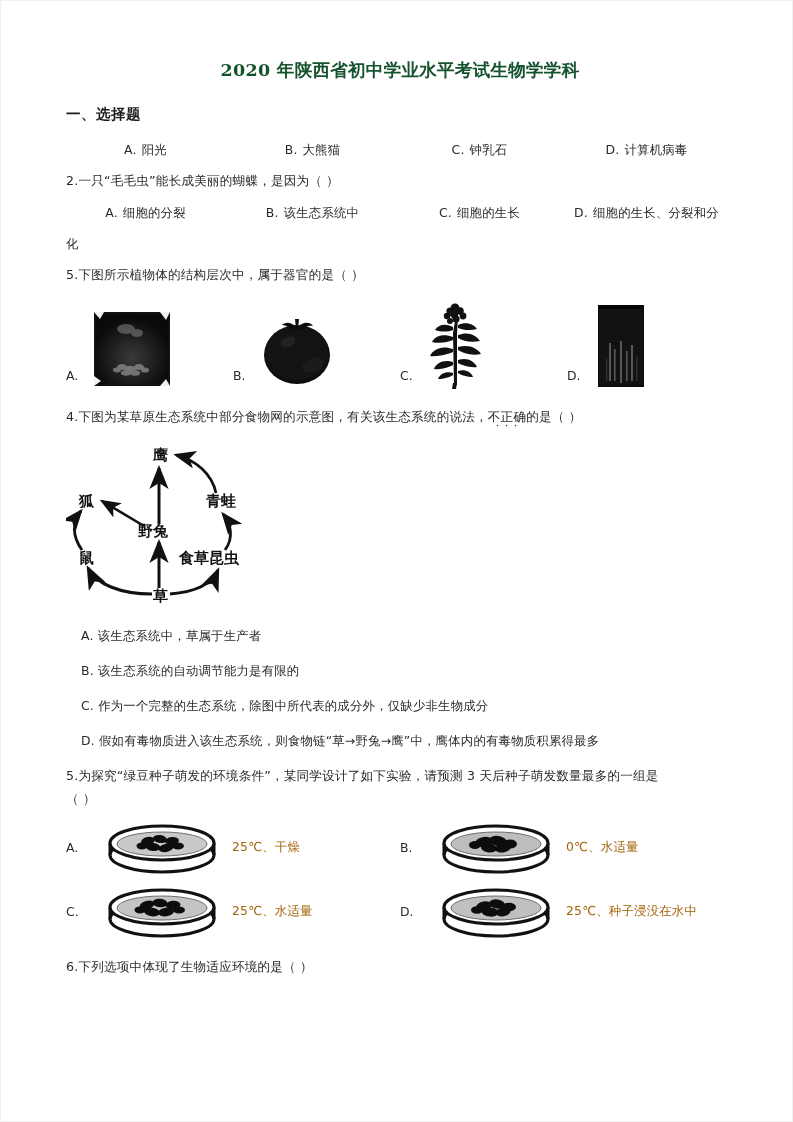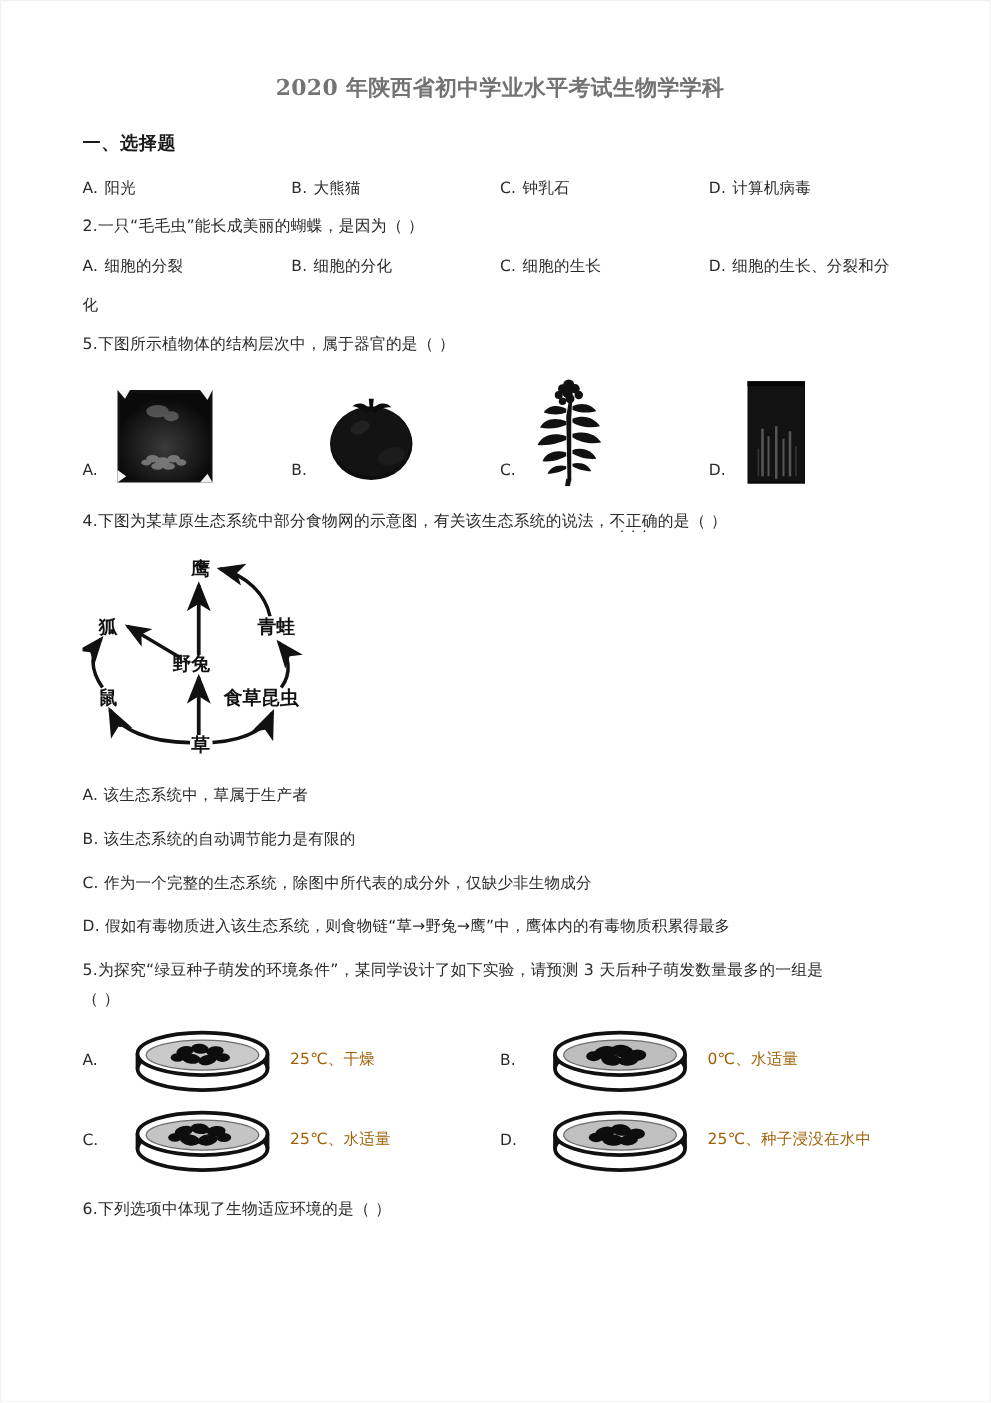--- a/index.html
+++ b/index.html
@@ -30,21 +30,21 @@
     left: 66px;
     top: 58px;
     width: 668px;
   }
 
   .doc-title {
     text-align: center;
     font-size: 17.5px;
     font-weight: bold;
     letter-spacing: 0.3px;
-    color: #737373;
+    color: #14532d;
     margin: 0 0 23px 0;
     font-family: "DejaVu Serif", "Liberation Serif", serif;
   }
   .section-heading {
     font-size: 14.5px;
     font-weight: bold;
     color: #1b1b1b;
     margin: 16px 0 16px 0;
     letter-spacing: 0.5px;
   }
@@ -77,37 +77,38 @@
     font-size: 12.4px;
     line-height: 1.55;
     color: #2a2a2a;
     margin: 0 0 12px 0;
     letter-spacing: 0.2px;
   }
   .opts-row .opt {
     flex: 0 0 25%;
     box-sizing: border-box;
     padding-right: 8px;
+    text-align: center;
   }
   .opt .lbl {
     font-weight: normal;
     margin-right: 5px;
   }
   .cont-line {
     font-size: 12.4px;
     line-height: 1.55;
     color: #2a2a2a;
     margin: 0 0 12px 0;
   }
 
   .opts-stack .opt-line {
     font-size: 12.4px;
     line-height: 1.6;
     color: #2a2a2a;
-    margin: 0 0 15px 0;
+    margin: 0 0 15px 15px;
     letter-spacing: 0.2px;
   }
 
   
   .fig-row-q3 {
     display: flex;
     align-items: flex-end;
     height: 92px;
     margin: 6px 0 18px 0;
   }
@@ -185,21 +186,21 @@
       </div>
     </div>
 
     <div>
       <div class="q-stem">2.一只“毛毛虫”能长成美丽的蝴蝶，是因为（        ）</div>
       <div class="opts-row">
         <div class="opt">
           <span class="lbl">A.</span><span>细胞的分裂</span>
         </div>
         <div class="opt">
-          <span class="lbl">B.</span><span>细胞的分化</span>
+          <span class="lbl">B.</span><span>该生态系统中</span>
         </div>
         <div class="opt">
           <span class="lbl">C.</span><span>细胞的生长</span>
         </div>
         <div class="opt">
           <span class="lbl">D.</span><span>细胞的生长、分裂和分</span>
         </div>
       </div>
       <div class="cont-line">化</div>
     </div>

